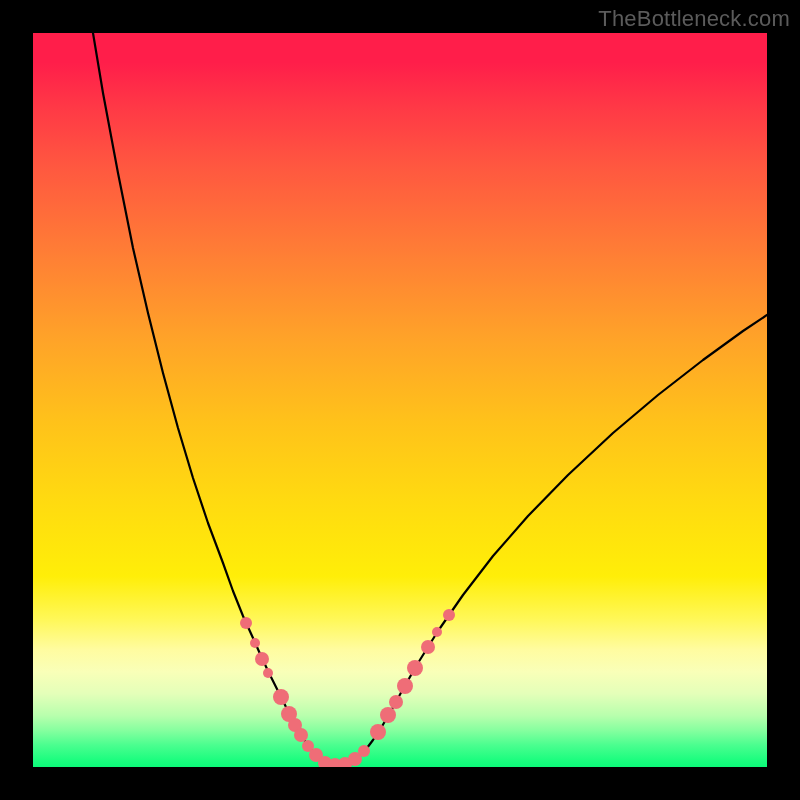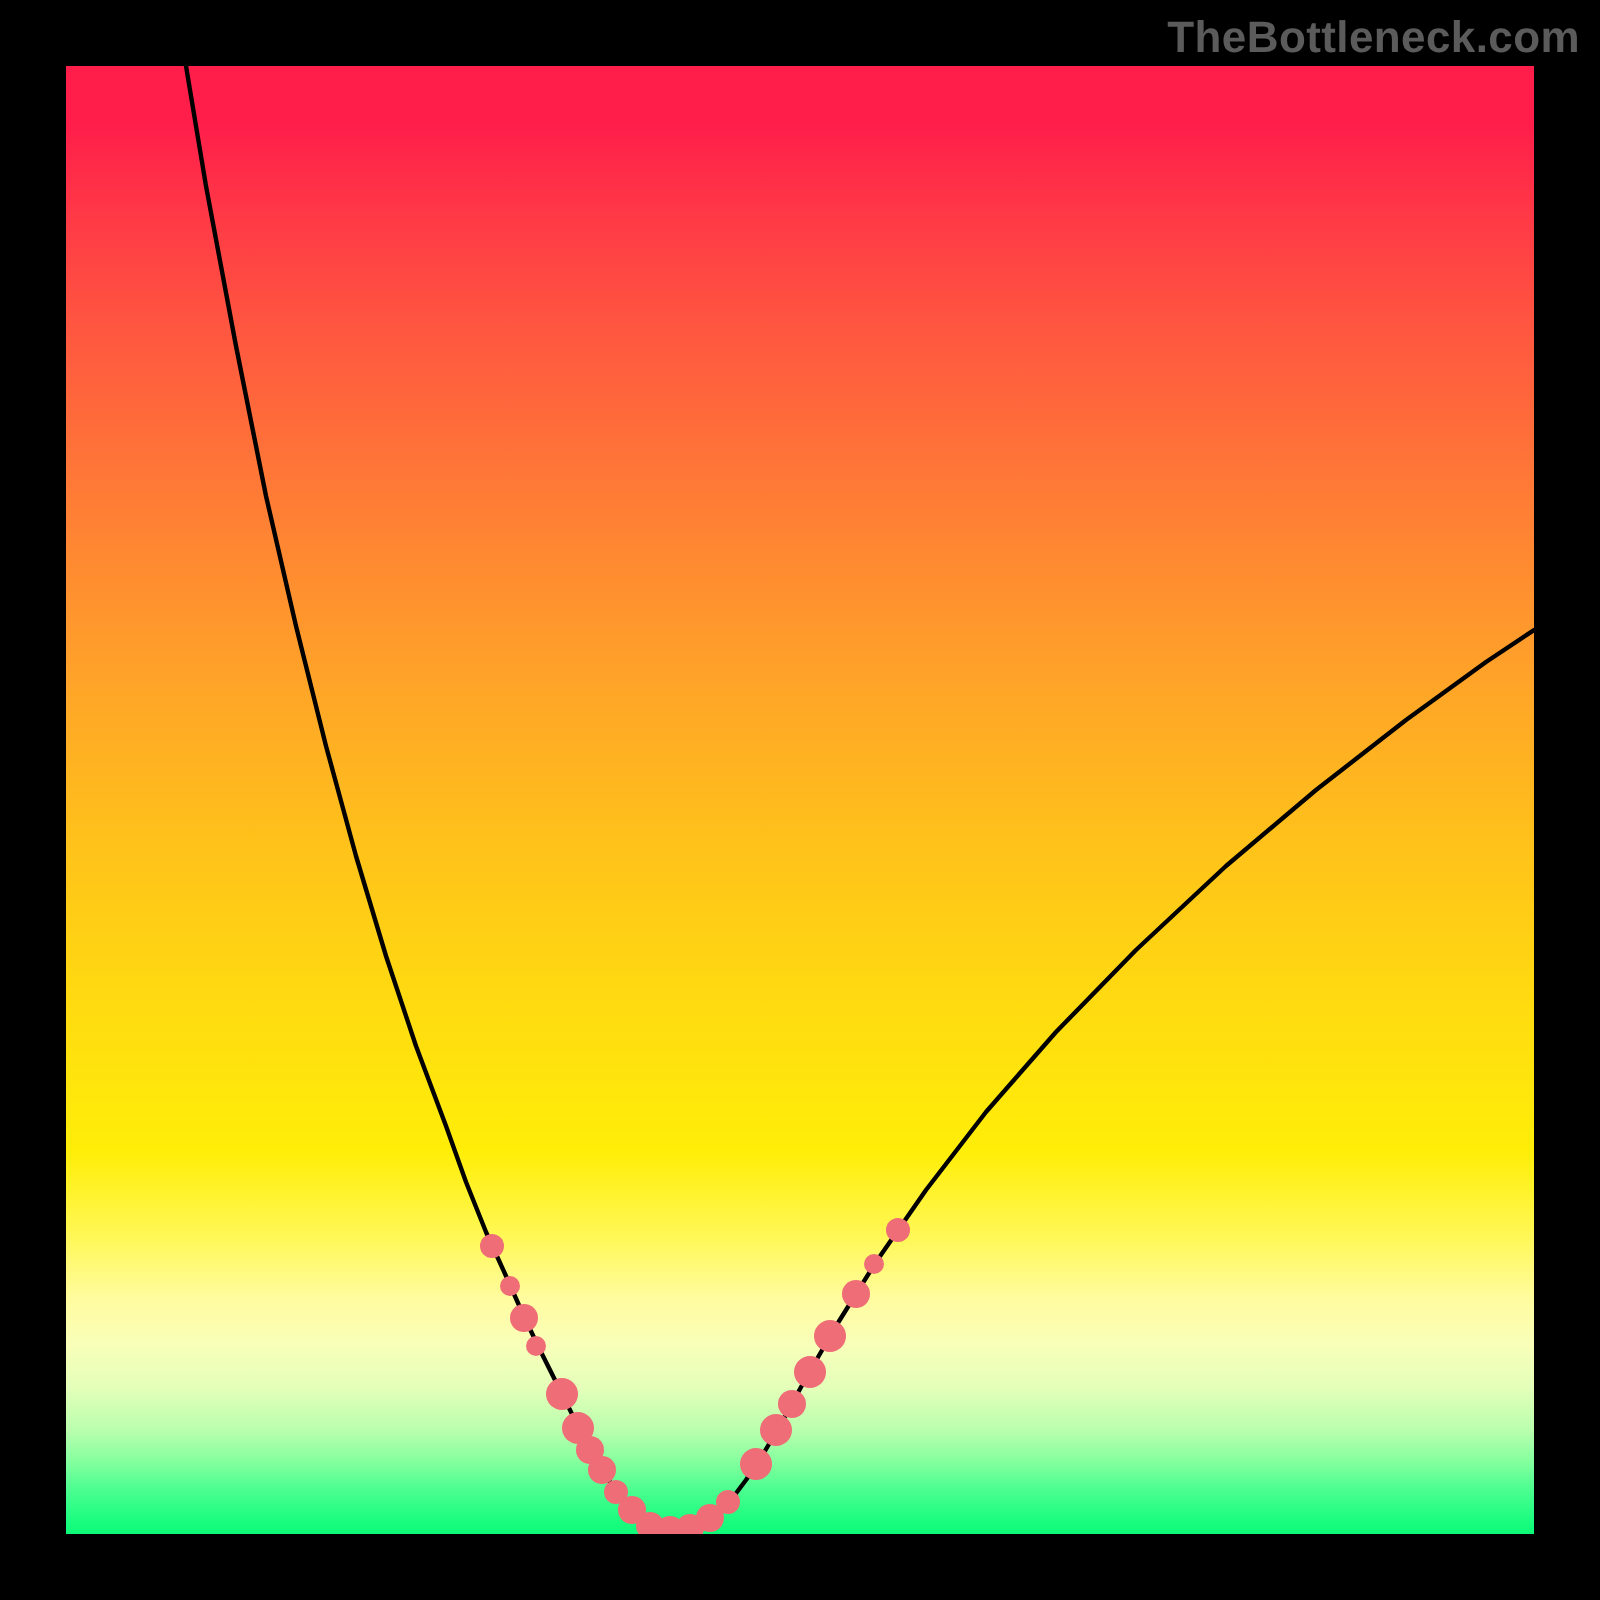--- a/index.html
+++ b/index.html
@@ -52,21 +52,21 @@
       #0cfa79 100%
     );
   }
   .watermark {
     position: absolute;
     top: 6px;
     right: 10px;
     color: #5b5b5b;
     font-size: 22px;
     letter-spacing: 0.2px;
-    font-weight: 700;
+    font-weight: 400;
   }
   svg.curve {
     position: absolute;
     inset: 0;
     width: 734px;
     height: 734px;
   }
   .curve-path {
     fill: none;
     stroke: #000;

